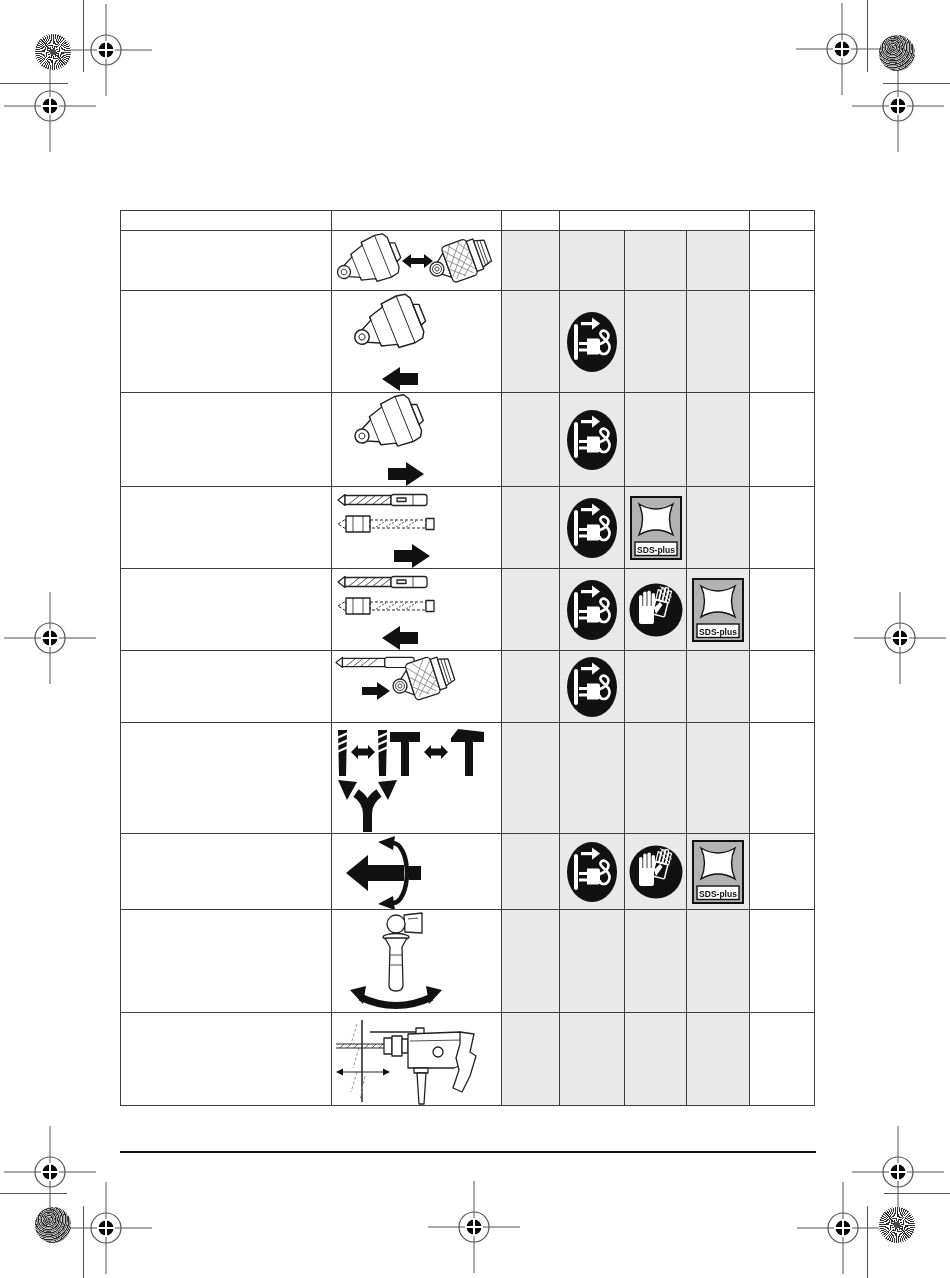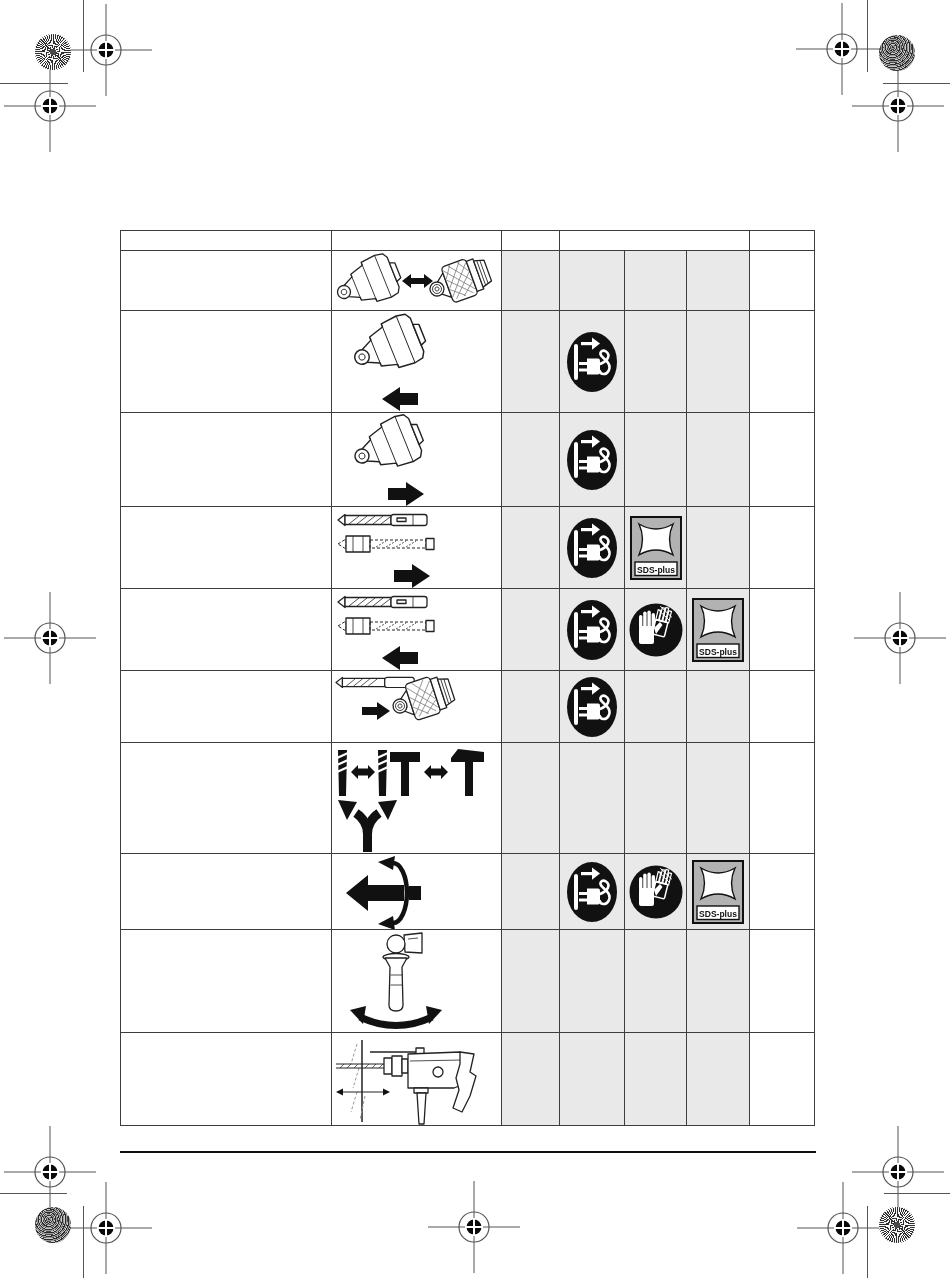--- a/index.html
+++ b/index.html
@@ -155,21 +155,21 @@
     <circle cx="48" cy="48" r="7.5" fill="#0a0a0a"></circle>
     <line x1="48" y1="39" x2="48" y2="57" stroke="#fff" stroke-width="2"></line>
     <line x1="39" y1="48" x2="57" y2="48" stroke="#fff" stroke-width="2"></line>
   </svg>
 </div>
       <div class="star star-spokes" style="left: 35px; top: 34px;"></div>
       <div class="star star-spokes" style="left: 879px; top: 1207px;"></div>
       <div class="star star-dense" style="left: 879px; top: 35px;"></div>
       <div class="star star-dense" style="left: 35px; top: 1207px;"></div>
     </div>
-  <div id="table-wrap" style="left: 120px; top: 210px; margin-top: 20px;">
+  <div id="table-wrap" style="left: 120px; top: 210px;">
       <table class="grid">
         <colgroup>
           <col style="width: 211px;">
           <col style="width: 169px;">
           <col style="width: 58px;">
           <col style="width: 65px;">
           <col style="width: 62px;">
           <col style="width: 63px;">
           <col style="width: 65px;">
         </colgroup>

